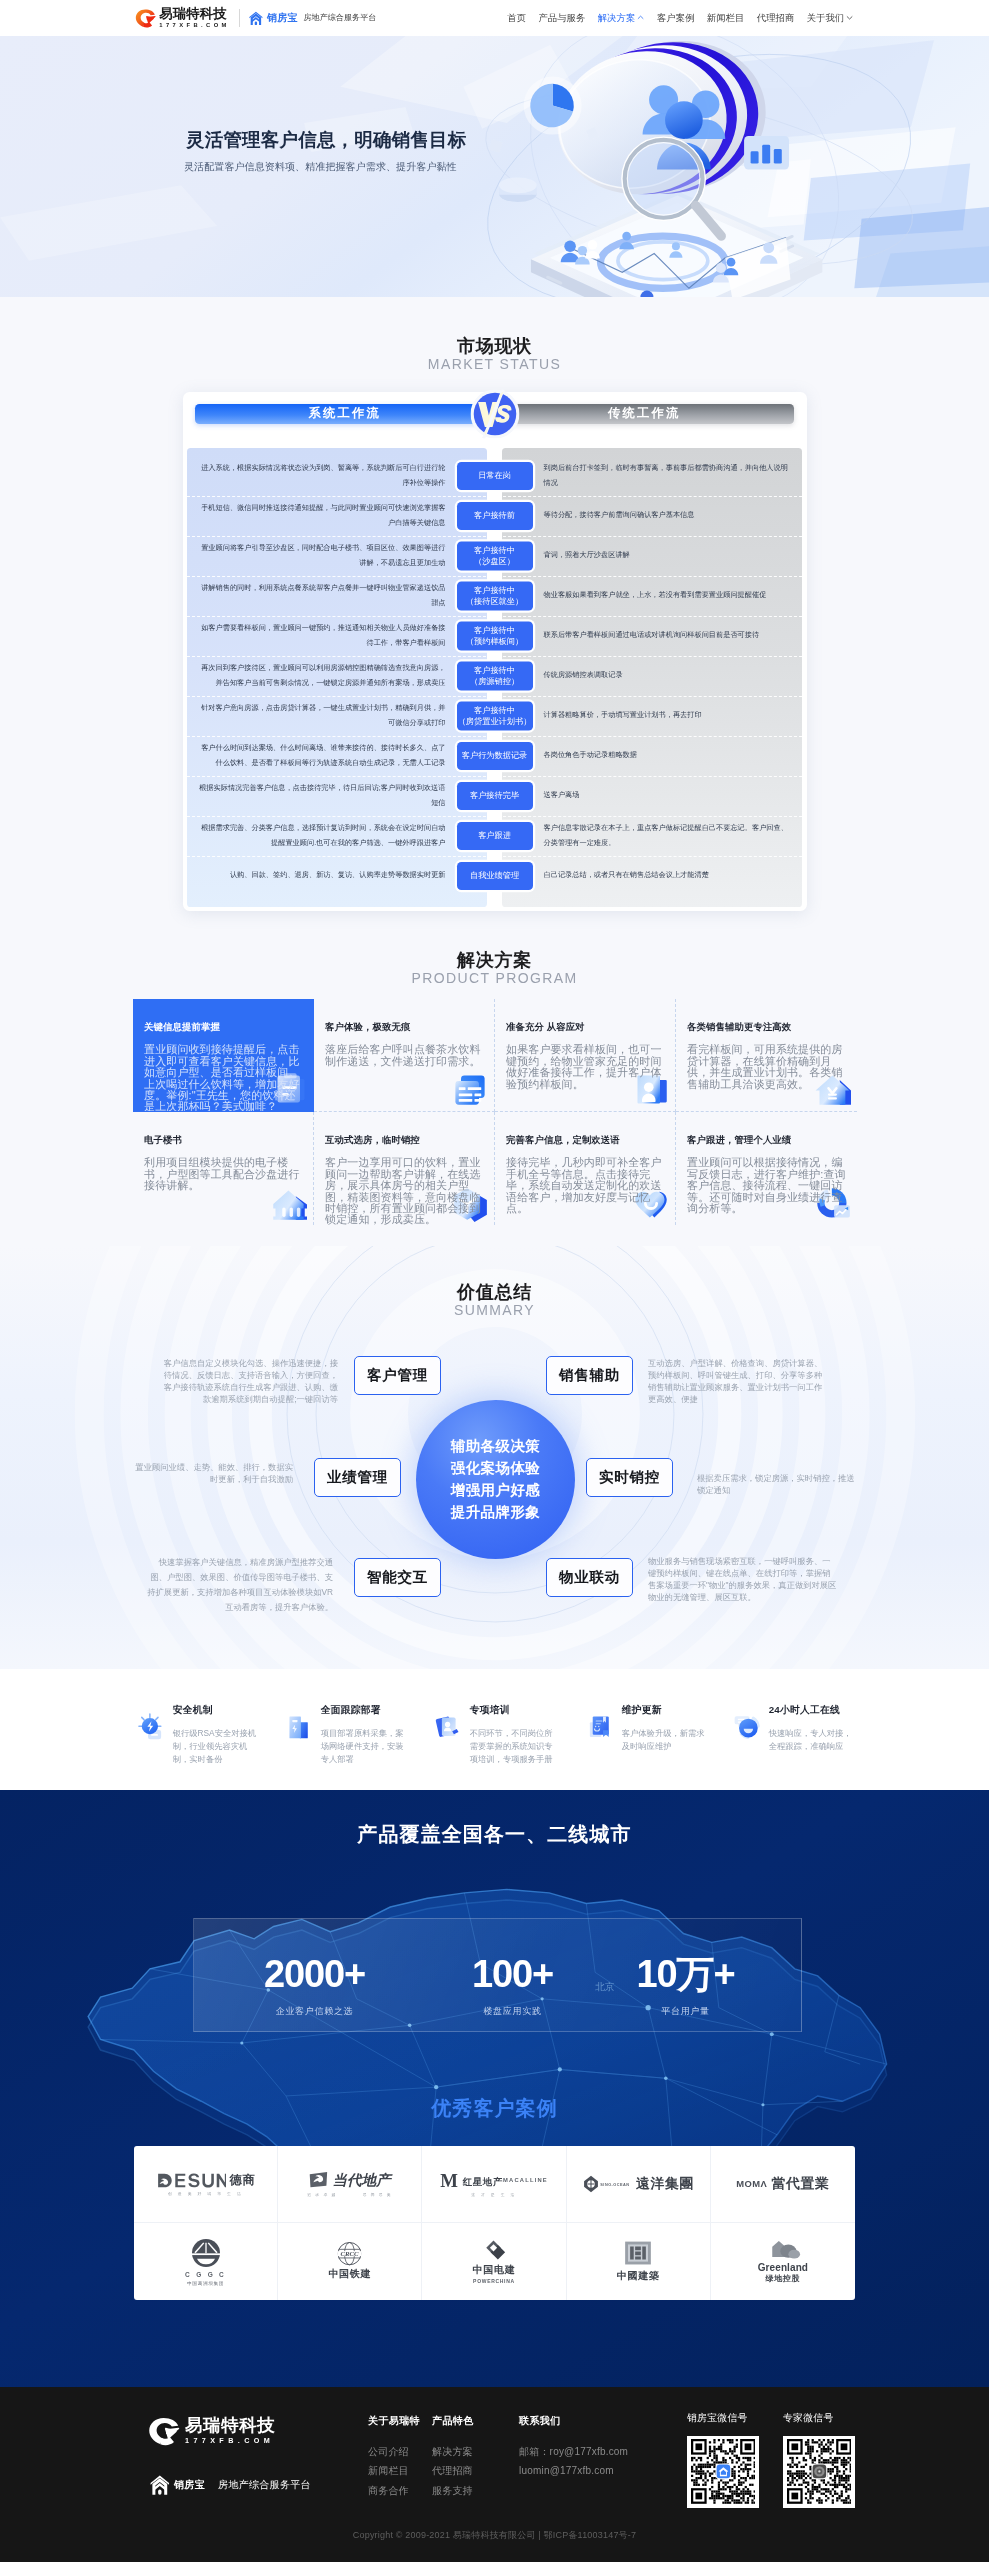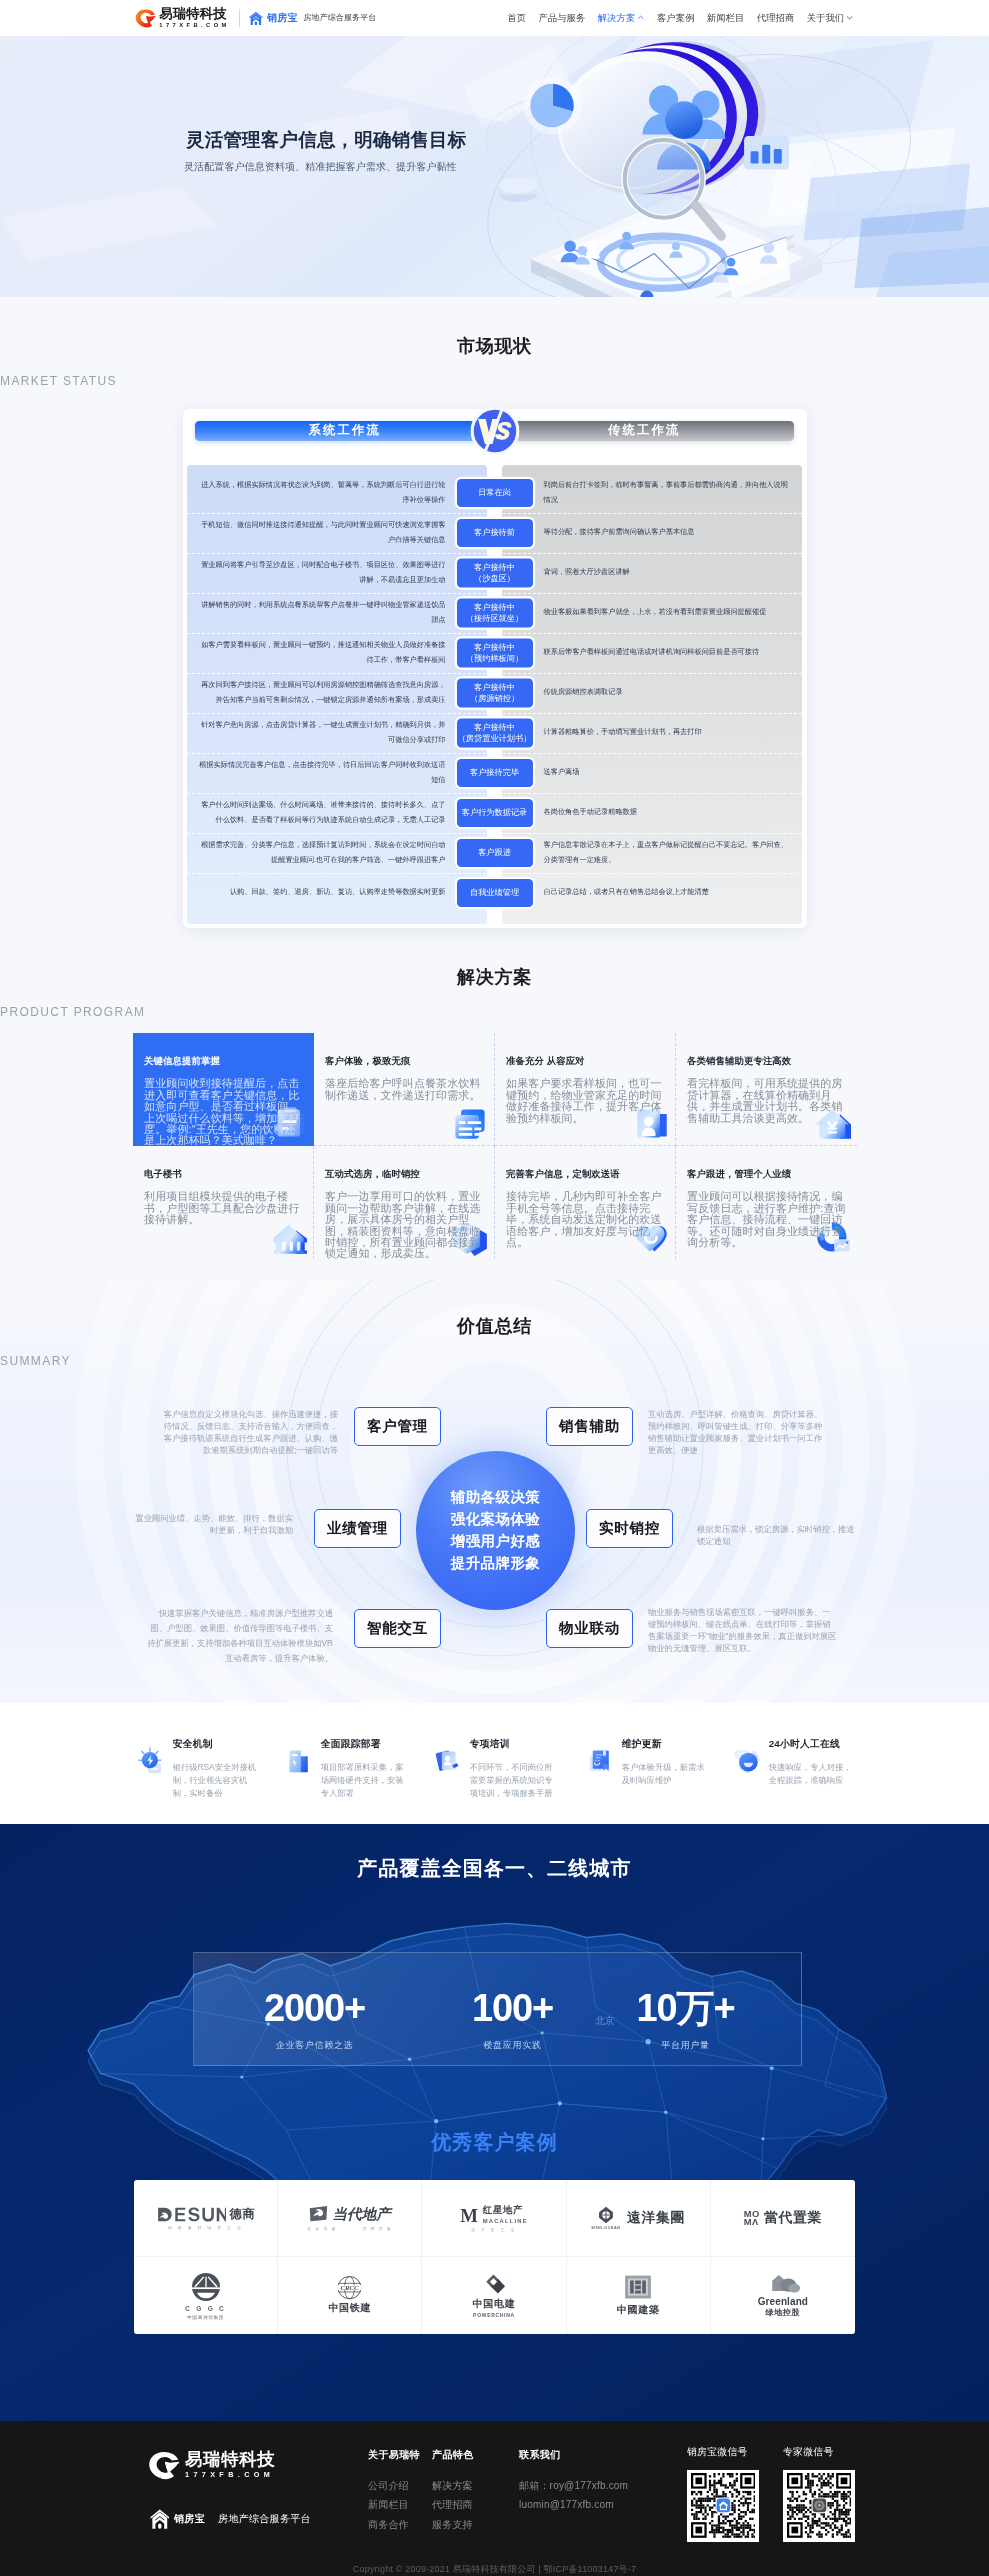--- a/index.html
+++ b/index.html
@@ -28,21 +28,21 @@
 
 .hero{height:261px;position:relative;overflow:hidden;background:linear-gradient(110deg,#eef2fb 0%,#e7eefb 35%,#dfeafb 60%,#eaf1fd 100%)}
 .hero-inner{width:797px;margin:0 auto;position:relative;height:261px}
 .hero-title{position:absolute;left:90px;top:92px;font-size:18.5px;font-weight:700;color:#1c2b45;letter-spacing:0.2px;line-height:24.6px}
 .hero-sub{position:absolute;left:88px;top:124px;font-size:10px;color:#4a5a75;letter-spacing:0.1px;line-height:14.5px}
 .hero-bg{position:absolute;left:0;top:0;width:989px;height:261px}
 .hero-art{position:absolute;left:435px;top:0;width:521px;height:261px}
 
 
 .sec-title{font-size:18px;line-height:23px;font-weight:700;color:#1d1d1f;text-align:center;letter-spacing:0.7px}
-.sec-sub{font-size:12px;color:#9aa0ad;letter-spacing:1.4px;margin-top:18px;line-height:10px}
+.sec-sub{font-size:14px;color:#9aa0ad;text-align:center;letter-spacing:1.4px;margin-top:1px;line-height:10px}
 
 .market{background:#f7f8fc;padding:38px 0 0}
 .wf-card{width:624px;margin:22.5px auto 0;background:#fff;border-radius:6.5px;box-shadow:0 2.2px 16px rgba(120,135,170,.16);padding:4.3px 4.3px 3.6px;position:relative}
 .wf-head{position:relative;height:36px;display:flex;gap:0;padding:8px}
 .wf-head-l{flex:1;background:linear-gradient(180deg,#1464f6 0%,#3e85fa 55%,#79adfd 100%);border-radius:4.3px;color:#fff;font-size:12.3px;font-weight:700;letter-spacing:2.2px;display:flex;align-items:center;justify-content:center;box-shadow:0 1.4px 5px rgba(60,120,240,.28)}
 .wf-head-r{flex:1;background:linear-gradient(180deg,#6d7278 0%,#9ea2a8 55%,#c4c6ca 100%);border-radius:4.3px;color:#fff;font-size:12.3px;font-weight:700;letter-spacing:2.2px;display:flex;align-items:center;justify-content:center;box-shadow:0 1.4px 5px rgba(120,125,135,.25)}
 .vs-badge{position:absolute;left:50%;top:50%;transform:translate(-50%,-50%);width:49px;height:49px}
 .vs-badge svg{width:49px;height:49px;display:block}
 .wf-body{position:relative;margin-top:16.7px}
 .wf-col{position:absolute;top:0;bottom:0;border-radius:3.6px}
@@ -103,21 +103,21 @@
 .cases-panel{position:absolute;left:134px;top:356px;width:721px;height:154px;background:#fff;border-radius:2.9px;z-index:3;display:grid;grid-template-columns:repeat(5,1fr);grid-template-rows:77px 77px}
 .case-cell{display:flex;align-items:center;justify-content:center;border-right:0.7px solid #eef1f6;border-bottom:0.7px solid #eef1f6}
 .case-cell:nth-child(5n){border-right:none}
 .case-cell:nth-child(n+6){border-bottom:none}
 .case-cell svg{display:block}
 .logo-wrap{display:flex;flex-direction:column;align-items:center;justify-content:center;color:#4a4f58}
 .lg-row{display:flex;align-items:center;gap:3.6px}
 .lg-cn{font-size:12.3px;font-weight:700;color:#3e434b;letter-spacing:0.7px}
 .lg-sub{font-size:3.8px;color:#9aa0a8;letter-spacing:2.5px;margin-top:2.2px}
 .lg-sub2{font-size:5.4px;color:#5d626a;letter-spacing:0.9px;margin-top:0.7px;font-weight:600}
-.lg-stack{display:flex;flex-direction:column;align-items:center}
+.lg-stack{display:flex;flex-direction:row;align-items:center}
 
 
 .footer{position:relative;background:#161616;height:175px;color:#fff}
 .ft-brand{position:absolute;left:148px;top:29px;display:flex;align-items:center}
 .ft-logo{width:32px;height:29px;margin-right:5px;margin-top:1.4px}
 .ft-logo svg{width:100%;height:100%;display:block}
 .ft-btext{display:flex;flex-direction:column}
 .ft-cn{font-size:17.4px;font-weight:700;letter-spacing:0.7px;line-height:19px;color:#fff}
 .ft-dom{font-size:7.2px;letter-spacing:1.2px;color:#fff;font-weight:700;line-height:10px;margin-top:0.7px}
 .ft-prod{position:absolute;left:150px;top:87px;display:flex;align-items:center}
@@ -449,34 +449,34 @@
             <div class="wf-row">
               <div class="wf-l">针对客户意向房源，点击房贷计算器，一键生成置业计划书，精确到月供，并可微信分享或打印</div>
               <div class="wf-m"></div>
               <div class="wf-badge">
                 <span>客户接待中</span>
                 <span>（房贷置业计划书）</span>
               </div>
               <div class="wf-r">计算器粗略算价，手动填写置业计划书，再去打印</div>
             </div>
             <div class="wf-row">
+              <div class="wf-l">客户什么时间到达案场、什么时间离场、谁带来接待的、接待时长多久、点了什么饮料、是否看了样板间等行为轨迹系统自动生成记录，无需人工记录</div>
+              <div class="wf-m"></div>
+              <div class="wf-badge">
+                <span>客户行为数据记录</span>
+              </div>
+              <div class="wf-r">各岗位角色手动记录粗略数据</div>
+            </div>
+            <div class="wf-row">
               <div class="wf-l">根据实际情况完善客户信息，点击接待完毕，待日后回访;客户同时收到欢送语短信</div>
               <div class="wf-m"></div>
               <div class="wf-badge">
                 <span>客户接待完毕</span>
               </div>
               <div class="wf-r">送客户离场</div>
-            </div>
-            <div class="wf-row">
-              <div class="wf-l">客户什么时间到达案场、什么时间离场、谁带来接待的、接待时长多久、点了什么饮料、是否看了样板间等行为轨迹系统自动生成记录，无需人工记录</div>
-              <div class="wf-m"></div>
-              <div class="wf-badge">
-                <span>客户行为数据记录</span>
-              </div>
-              <div class="wf-r">各岗位角色手动记录粗略数据</div>
             </div>
             <div class="wf-row">
               <div class="wf-l">根据需求完善、分类客户信息，选择预计复访到时间，系统会在设定时间自动提醒置业顾问.也可在我的客户筛选、一键外呼跟进客户</div>
               <div class="wf-m"></div>
               <div class="wf-badge">
                 <span>客户跟进</span>
               </div>
               <div class="wf-r">客户信息零散记录在本子上，重点客户做标记提醒自己不要忘记。客户回查、分类管理有一定难度。</div>
             </div>
             <div class="wf-row">

